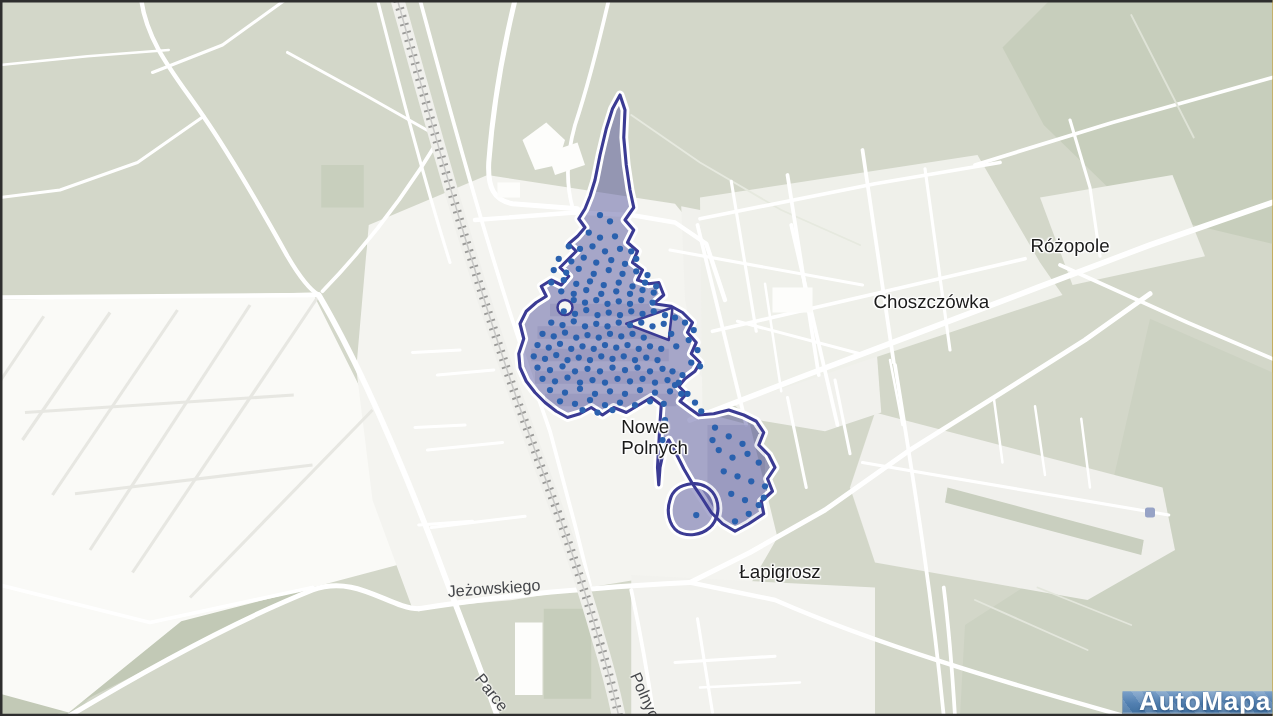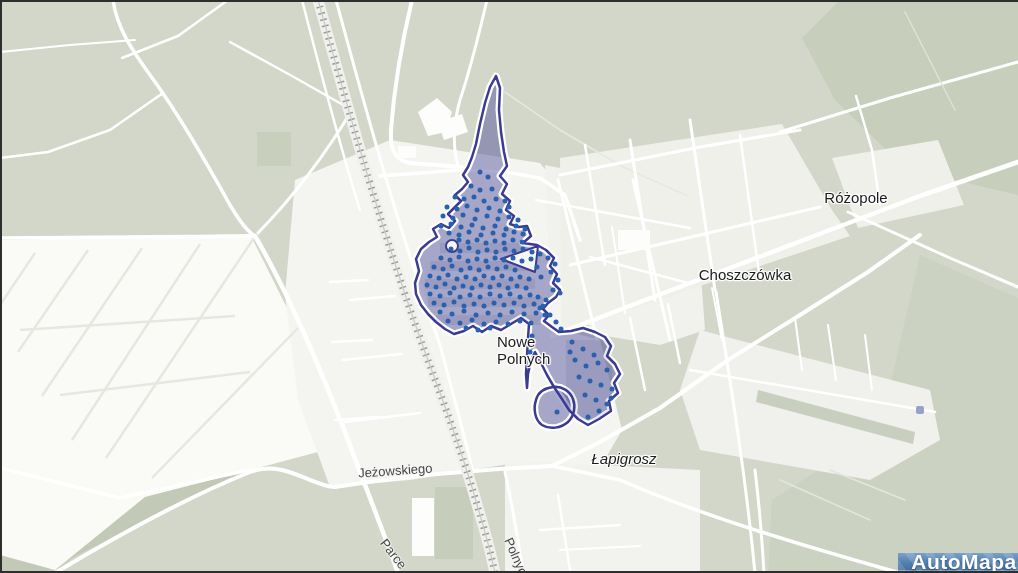--- a/index.html
+++ b/index.html
@@ -363,28 +363,28 @@
         <circle cx="532" cy="336" r="2.5" fill="#2a61ae"></circle>
         <circle cx="530" cy="352" r="2.5" fill="#2a61ae"></circle>
       </g>
 
   <rect x="916" y="406" width="8" height="8" rx="2" fill="#97a3c6"></rect>
 </svg>
 
   <div class="lbl place center" style="left:856px;top:197px;">
     <span>Różopole</span>
   </div>
-  <div class="lbl place center" style="left:745px;top:242px;margin-top:32px;">
+  <div class="lbl place center" style="left:745px;top:242px;">
     <span>Choszczówka</span>
   </div>
   <div class="lbl place twoline" style="left:485px;top:333px;">
     <div>Nowe</div>
     <div>Polnych</div>
   </div>
-  <div class="lbl place center" style="left:624px;top:458px;font-style:italic;">
+  <div class="lbl place center" style="left:624px;top:458px;">
     <span>Łapigrosz</span>
   </div>
 
   <div class="lbl street" style="left:358px;top:463px;transform:rotate(-4deg);">
     <span>Jeżowskiego</span>
   </div>
   <div class="lbl street rot" style="left:383px;top:533px;transform:rotate(52deg);">
     <span>Parce</span>
   </div>
   <div class="lbl street rot" style="left:508px;top:531px;transform:rotate(66deg);">

